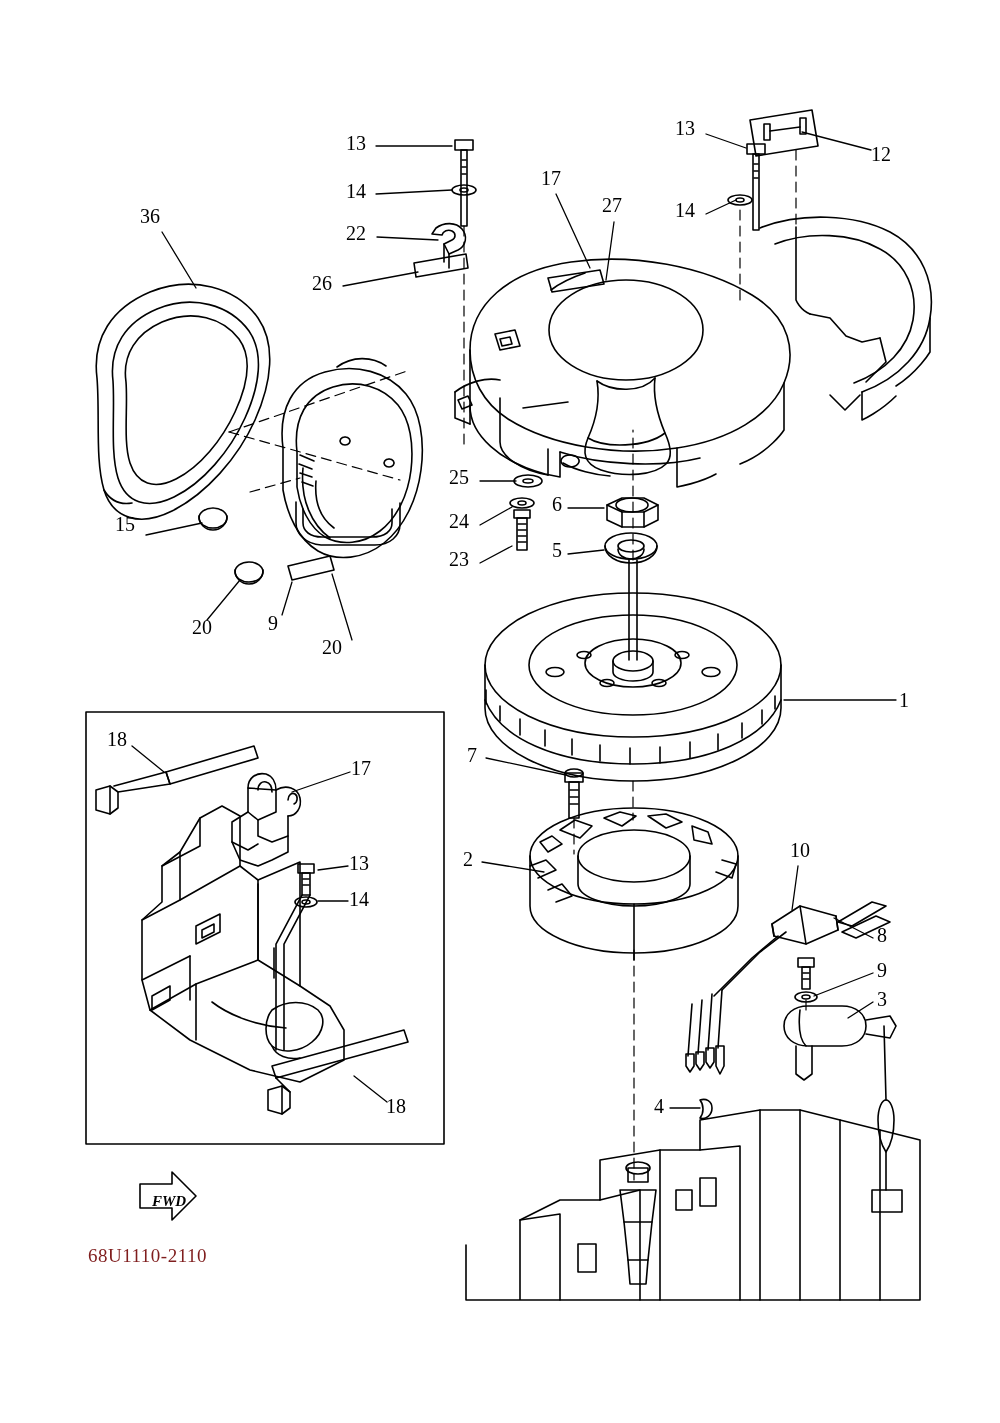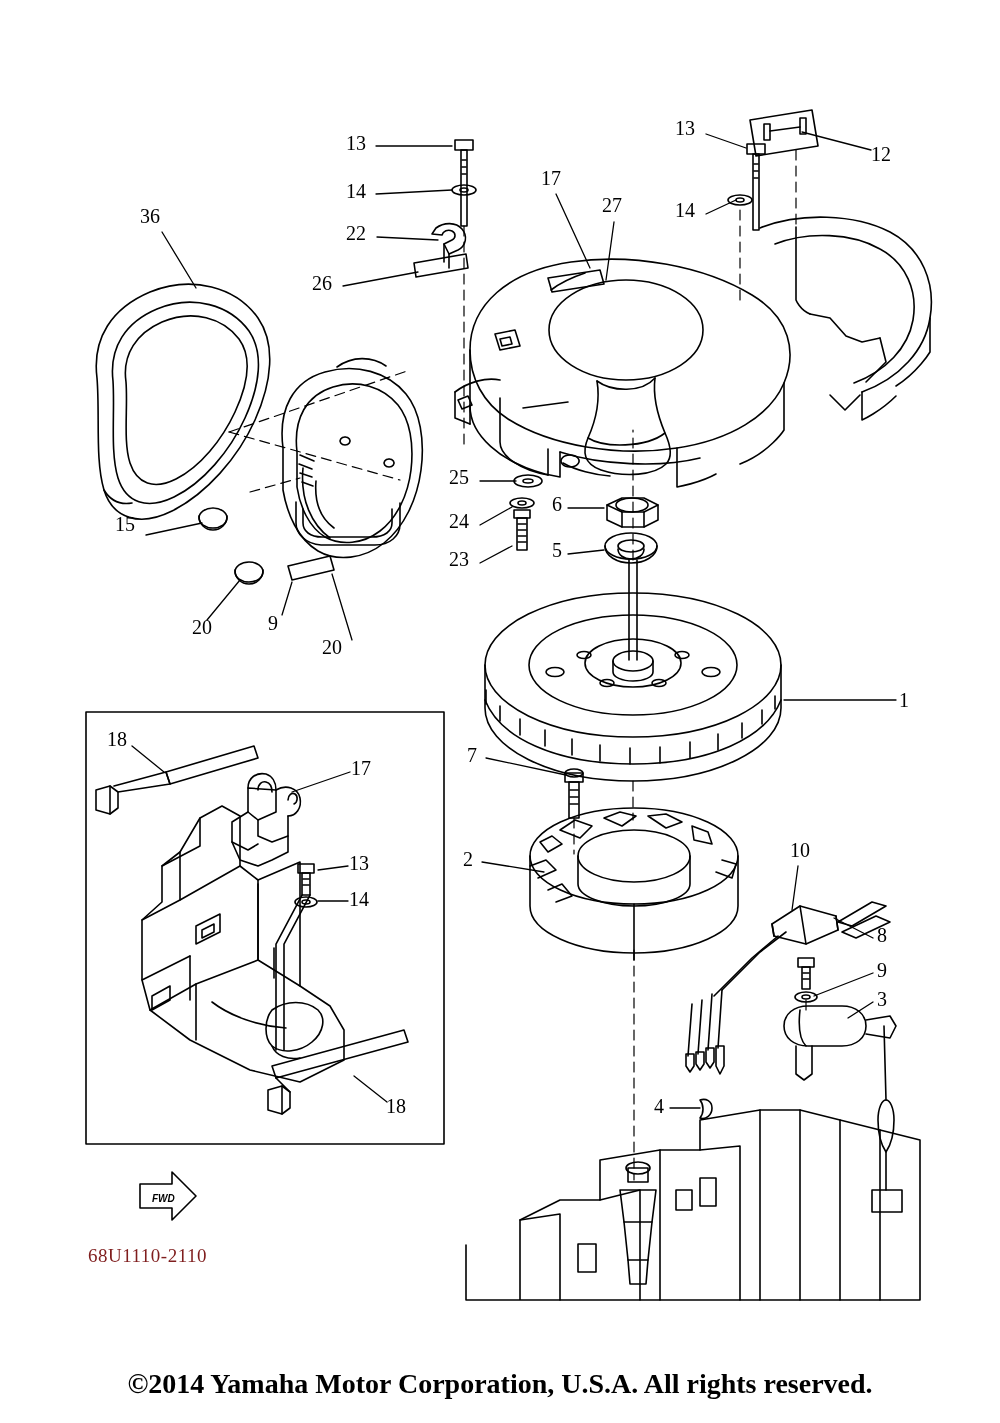--- a/index.html
+++ b/index.html
@@ -39,22 +39,22 @@
   .partno {
     position: absolute;
     font-family: "Liberation Serif", serif;
     font-size: 19px;
     letter-spacing: 0.5px;
     color: #7f1d1d;
     white-space: nowrap;
   }
   .fwd-label {
     position: absolute;
-    font-family: Liberation Sans, sans-serif;
-    font-size: 10px;
+    font-family: Liberation Serif, serif;
+    font-size: 15px;
     font-weight: bold;
     font-style: italic;
     color: #000;
     white-space: nowrap;
   }
   .copyright {
     position: absolute;
     left: 0;
     top: 1368px;
     width: 1000px;
@@ -495,14 +495,13 @@
   <div class="callout" style="left:790px;top:840px">10</div>
   <div class="callout" style="left:877px;top:925px">8</div>
   <div class="callout" style="left:877px;top:960px">9</div>
   <div class="callout" style="left:877px;top:989px">3</div>
   <div class="callout" style="left:386px;top:1096px">18</div>
   <div class="callout" style="left:654px;top:1096px">4</div>
 
   <div class="fwd-label" style="left:152px;top:1193px">FWD</div>
   <div class="partno" style="left:88px;top:1245px">68U1110-2110</div>
 
-  <div class="copyright">©2014 Yamaha Motor Corporation, U.S.A. All rights reserved.</div>
 </div>
 
 </body></html>

